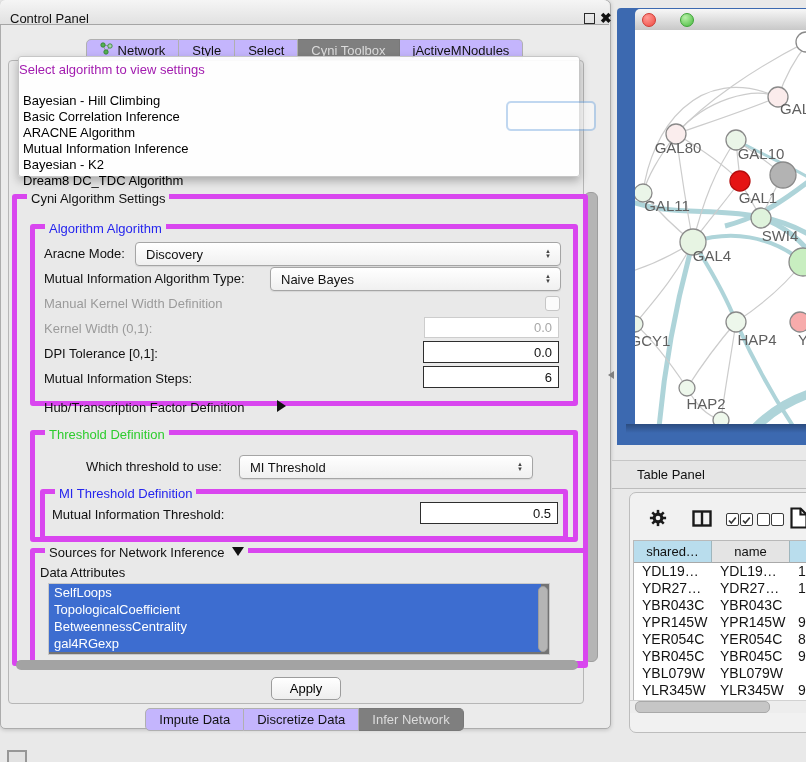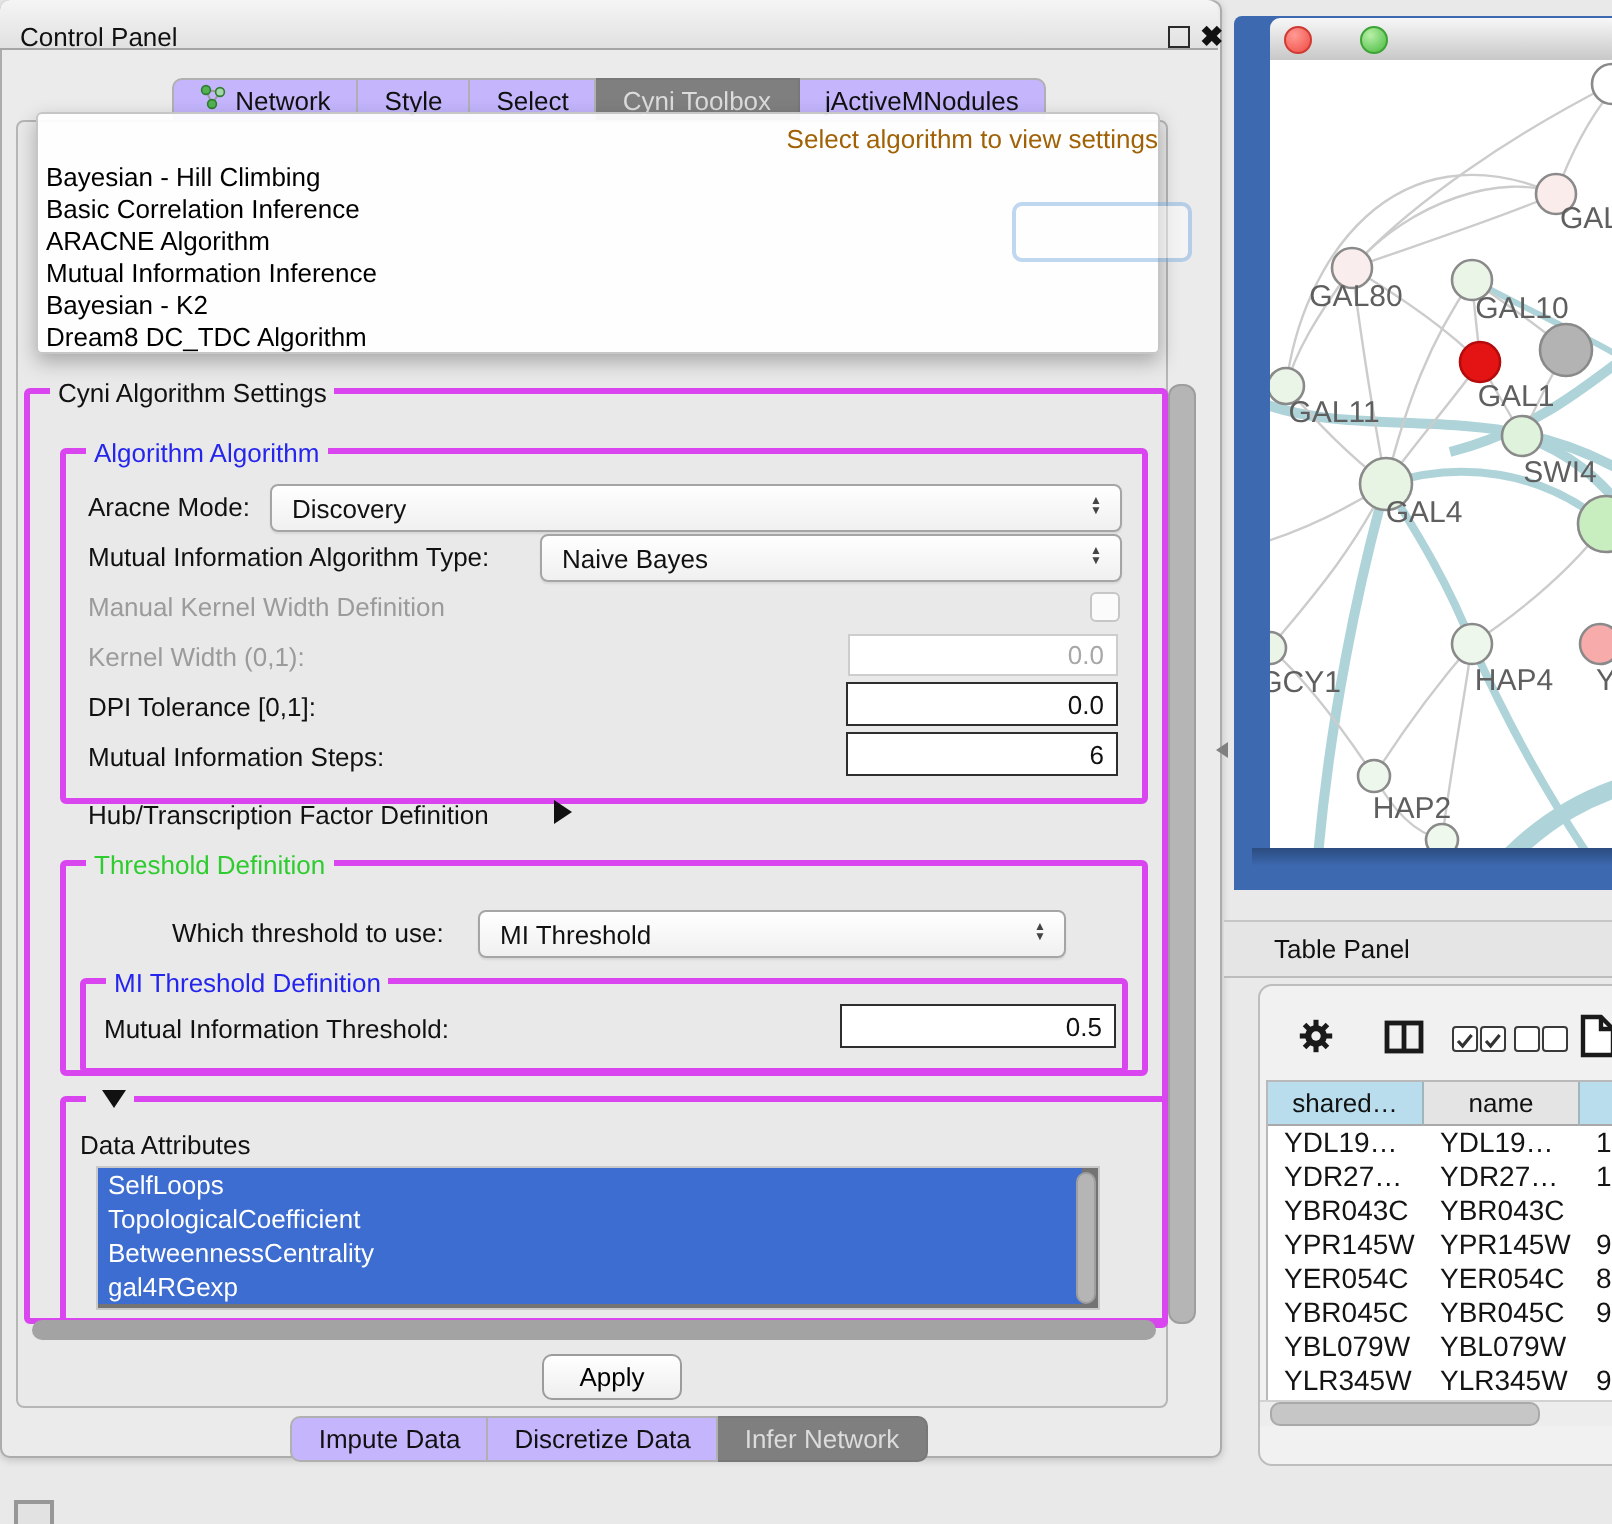--- a/index.html
+++ b/index.html
@@ -18,21 +18,21 @@
   .close-ico{left:600px;top:10px;font-weight:bold;font-size:14px;color:#111}
   
   .tabrow{left:0;top:39px;width:609px;display:flex;justify-content:center}
   .tab{height:21px;line-height:21px;padding:0 13px;background:#c4b5fd;border:1px solid #b0b0b0;
        border-left:none;display:flex;align-items:center;gap:5px}
   .tab.first{border-left:1px solid #b0b0b0;border-radius:5px 0 0 5px}
   .tab.last{border-radius:0 5px 5px 0}
   .tab.sel{background:#7f7f7f;color:#dcdcdc;border-color:#787878}
   
   .main-group{left:8px;top:60px;width:574px;height:642px;border:1px solid #b6b6b6;border-radius:4px;background:#e9e9e9}
-  .grp{border:3px solid #d946ef;border-radius:3px}
+  .grp{border:5px solid #d946ef;border-radius:3px}
   .grp-label{position:absolute;top:-8px;left:10px;background:#e9e9e9;padding:0 4px;font-size:13px;white-space:nowrap}
   .blue{color:#2525ee}.green{color:#2ecc2e}
   .combo{background:linear-gradient(#ffffff,#f0f0f0);border:1px solid #a5a5a5;border-radius:4px;
          display:flex;align-items:center;box-shadow:0 1px 1px rgba(0,0,0,.08)}
   .combo .val{flex:1;padding-left:10px}
   .combo .arrows{width:16px;display:flex;flex-direction:column;align-items:center;line-height:5px;
                  font-size:6px;color:#444;padding-right:4px}
   .nfield{text-align:right;font-size:13px;font-family:"Liberation Sans",sans-serif;padding:0 6px 0 2px;
           background:#fff;box-sizing:border-box}
   .nfield.en{border:1.6px solid #2e2e2e;color:#111}
@@ -42,21 +42,21 @@
   .tri-d{width:0;height:0;border-top:9px solid #111;border-left:6px solid transparent;border-right:6px solid transparent;display:inline-block}
   .srclist{background:#737373;border:1px solid #c9c9c9}
   .srcitem{height:17px;line-height:17px;background:#3d6dd0;color:#fff;padding-left:5px;width:487px}
   .vthumb{background:#b5b5b5;border:1px solid #9e9e9e;border-radius:6px}
   .hthumb{background:#a3a3a3;border-radius:5px}
   .applybtn{width:70px;height:23px;border:1px solid #9c9c9c;border-radius:5px;
             background:linear-gradient(#ffffff,#eeeeee);font-size:13px;font-family:"Liberation Sans",sans-serif}
   
   .popup{left:18px;top:56px;width:560px;height:119px;background:rgba(255,255,255,.93);
          border:1px solid #c6c6c6;border-radius:3px;box-shadow:0 4px 10px rgba(0,0,0,.28);z-index:40}
-  .popup .ph{text-align:right;color:#a16207;padding-top:5px}
+  .popup .ph{text-align:left;color:#a21caf;padding-top:5px}
   .popup .it{line-height:16px;padding-left:4px;color:#000}
   .ghost-combo{left:487px;top:44px;width:86px;height:26px;border:2px solid #76a9e0;border-radius:5px;opacity:.45;background:#fff}
   
   .desk{left:617px;top:8px;width:189px;height:437px;background:#3c69b0;border-radius:4px 0 0 0}
   .mac-title{left:635px;top:9px;width:171px;height:21px;background:linear-gradient(#f7f7f7,#c8c8c8);
              border-bottom:1px solid #9a9a9a;border-radius:5px 0 0 0}
   .light{width:12px;height:12px;border-radius:50%;position:absolute;top:4px}
   .canvas{left:635px;top:30px;width:171px;height:394px;background:#fff;overflow:hidden}
   .shadow{left:626px;top:424px;width:180px;height:9px;background:linear-gradient(rgba(0,0,0,.28),rgba(0,0,0,0))}
   .divider-arrow{left:608px;top:371px;width:0;height:0;border-right:6px solid #808080;
@@ -169,20 +169,21 @@
     </span>
 </div>
 <div class="abs grp" style="left:40px;top:489px;width:518px;height:42px">
   <span class="grp-label blue">MI Threshold Definition</span>
 </div>
 <span class="abs b" style="left:52px;top:507px">Mutual Information Threshold:</span>
 <input class="abs nfield en" style="left: 420px; top: 502px; width: 138px; height: 22px;" readonly="" value="0.5">
 
 <div class="abs grp" style="left:30px;top:548px;width:548px;height:110px">
   <span class="grp-label">
+    <span>Sources for Network Inference</span>
     <span class="tri-d" style="margin-left:4px;vertical-align:1px"></span>
   </span>
 </div>
 <span class="abs b" style="left:40px;top:565px">Data Attributes</span>
 <div class="abs srclist" style="left:48px;top:583px;width:500px;height:70px">
   <div class="srcitem">SelfLoops</div>
   <div class="srcitem">TopologicalCoefficient</div>
   <div class="srcitem">BetweennessCentrality</div>
   <div class="srcitem">gal4RGexp</div>
   <div class="abs vthumb" style="left:489px;top:2px;width:8px;height:64px"></div>
@@ -200,21 +201,21 @@
     <span>Discretize Data</span>
   </div>
   <div class="tab last sel">
     <span>Infer Network</span>
   </div>
 </div>
 
 <div class="abs popup">
   <div class="abs ghost-combo"></div>
   <div class="ph">Select algorithm to view settings</div>
-  <div style="margin-top:4px">
+  <div style="margin-top:16px">
     <div class="it">Bayesian - Hill Climbing</div>
     <div class="it">Basic Correlation Inference</div>
     <div class="it b">ARACNE Algorithm</div>
     <div class="it">Mutual Information Inference</div>
     <div class="it">Bayesian - K2</div>
     <div class="it">Dream8 DC_TDC Algorithm</div>
   </div>
 </div>
 
 <div class="abs divider-arrow"></div>

